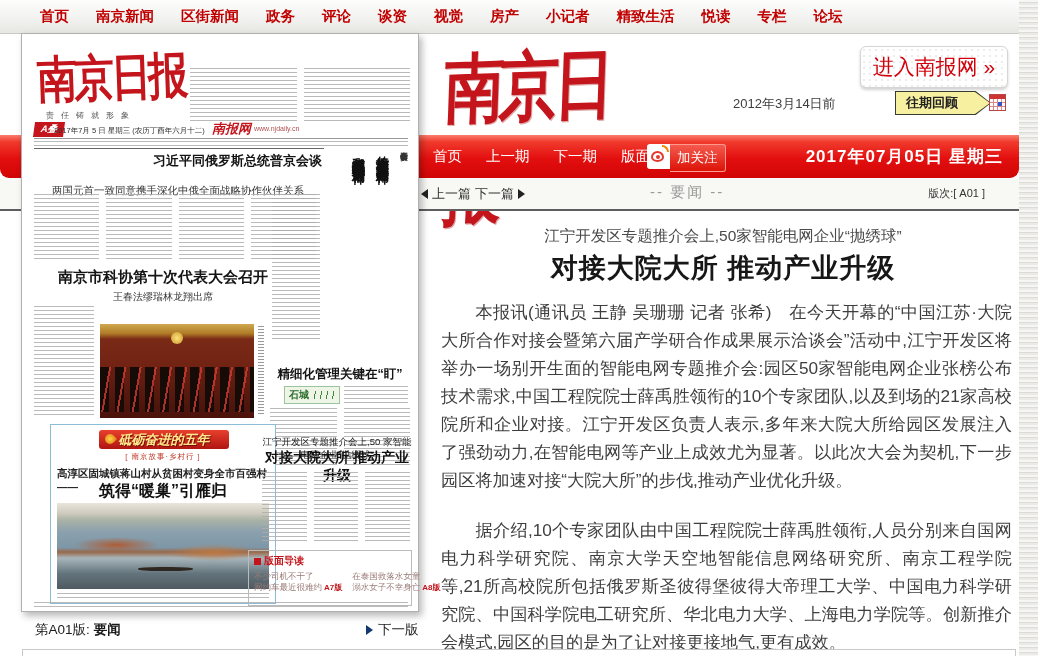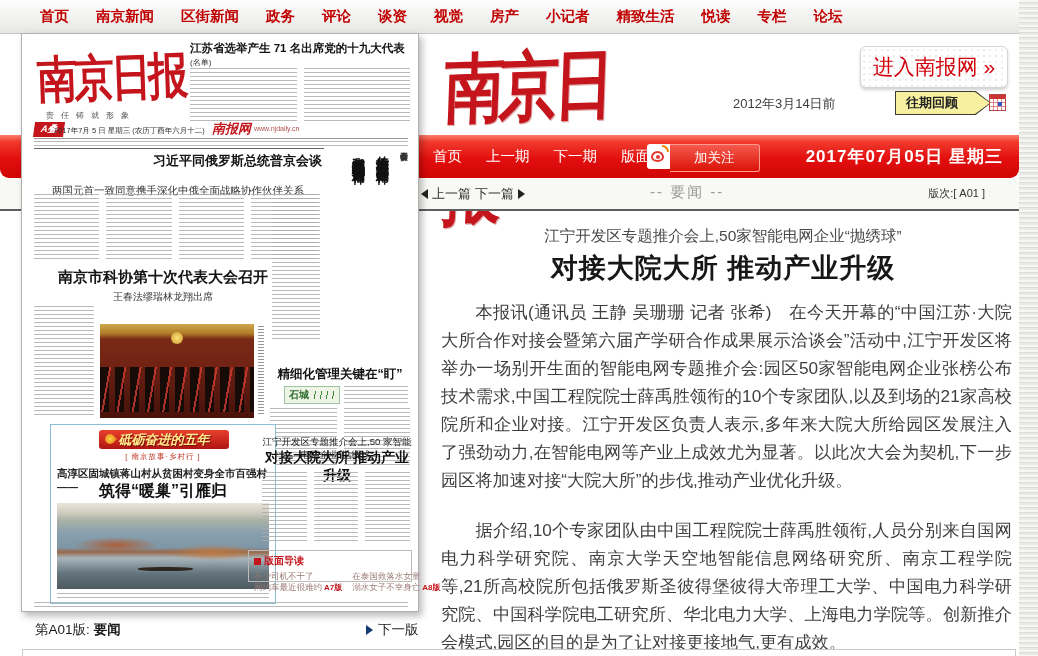--- a/index.html
+++ b/index.html
@@ -42,21 +42,21 @@
   
   .redbar { left:0; top:135px; width:1019px; height:43px; border-radius:0 0 9px 9px;
     background:linear-gradient(180deg,#fb7d6e 0%,#f03a2c 16%,#e30f0f 55%,#d10505 100%); }
   .redbar .links { position:absolute; left:433px; top:0; height:43px; display:flex; align-items:center; gap:24px; }
   .redbar .links span { color:#fff; font-size:14.5px; cursor:pointer; white-space:nowrap; }
   .follow { position:absolute; left:647px; top:9px; height:25px; display:flex; cursor:pointer; }
   .weibo { width:23px; height:25px; background:#fff; border-radius:3px 0 0 3px; position:relative; }
   .weibo .eye { position:absolute; left:4px; top:7px; width:13px; height:11px; border:2px solid #e3372e; border-radius:50% 50% 50% 50%/55% 55% 45% 45%; }
   .weibo .pupil { position:absolute; left:9px; top:11px; width:4px; height:4px; background:#e3372e; border-radius:50%; }
   .weibo .arc { position:absolute; right:1px; top:1px; width:7px; height:7px; border-top:2px solid #f08300; border-right:2px solid #f08300; border-radius:0 7px 0 0; }
-  .followbtn { height:28px; padding:0 24px; background:linear-gradient(180deg,#f55a4e,#dc1207); border:1px solid #ff9a8e; border-left:none; border-radius:0 3px 3px 0; color:#fff; font-size:13.5px; display:flex; align-items:center; }
+  .followbtn { height:28px; padding:0 7px; background:linear-gradient(180deg,#f55a4e,#dc1207); border:1px solid #ff9a8e; border-left:none; border-radius:0 3px 3px 0; color:#fff; font-size:13.5px; display:flex; align-items:center; }
   .redbar .date { position:absolute; right:16px; top:0; height:43px; display:flex; align-items:center; color:#fff; font-weight:bold; font-size:17px; letter-spacing:1px; }
 
   
   .pagenav { left:0; top:178px; width:1019px; height:33px; background:#f8f8f5; border-bottom:2px solid #5e5e5e; }
   .pagenav .left { position:absolute; left:421px; top:0; height:31px; display:flex; align-items:center; gap:4px; font-size:13px; color:#333; }
   .tri { width:0; height:0; border-style:solid; display:inline-block; }
   .tri.l { border-width:5px 7px 5px 0; border-color:transparent #222 transparent transparent; }
   .tri.r { border-width:5px 0 5px 7px; border-color:transparent transparent transparent #222; }
   .pagenav .sec { position:absolute; left:650px; top:5px; font-size:15px; color:#9a9a9a; letter-spacing:2px; }
   .pagenav .pg { position:absolute; right:34px; top:8px; font-size:11px; color:#333; }
@@ -124,21 +124,21 @@
   .bluebox .h4 { position:absolute; left:6px; top:56px; width:212px; text-align:center; font-size:16px; font-weight:bold; color:#111; }
   .photo2 { position:absolute; left:6px; top:78px; width:212px; height:86px; overflow:hidden;
     background:linear-gradient(180deg,#e9e5da 0%,#cfcabe 12%,#a8b2a6 20%,#8aa0ae 34%,#7e96a6 52%,#97684a 57%,#a8b6bc 64%,#64747c 82%,#4e5a62 100%); }
   .photo2 .marsh1 { position:absolute; left:8%; top:40%; width:40%; height:18%; border-radius:50%; background:radial-gradient(rgba(176,90,47,.95),rgba(176,90,47,0) 70%); }
   .photo2 .marsh2 { position:absolute; left:52%; top:48%; width:44%; height:20%; border-radius:50%; background:radial-gradient(rgba(192,120,64,.9),rgba(192,120,64,0) 70%); }
   .photo2 .boat { position:absolute; left:38%; top:74%; width:26%; height:5%; border-radius:40%; background:#2e2620; }
   .bluebox .cap { position:absolute; left:6px; top:168px; width:212px; height:6px; }
   .paper .k5 { position:absolute; left:240px; top:402px; width:150px; text-align:center; font-size:9.5px; color:#222; }
   .paper .h5 { position:absolute; left:240px; top:415px; width:150px; text-align:center; font-size:14px; font-weight:bold; color:#111; }
   .paper .s5cols { position:absolute; left:240px; top:438px; width:148px; height:70px; }
-  .guide { position:absolute; left:226px; top:516px; width:164px; height:32px; border:1px solid #bbb; padding:3px 5px; }
+  .guide { position:absolute; left:226px; top:516px; width:164px; height:56px; border:1px solid #bbb; padding:3px 5px; }
   .guide .glabel { display:flex; align-items:center; gap:3px; font-size:10px; font-weight:bold; color:#c3151b; }
   .guide .gsq { width:7px; height:7px; background:#c3151b; }
   .guide .gitems { display:flex; gap:10px; margin-top:3px; }
   .guide .gitem { font-size:8.5px; color:#997a74; line-height:11px; cursor:pointer; white-space:nowrap; }
   .guide .gpage { color:#c3151b; font-weight:bold; font-size:8px; margin-left:2px; }
   .paper .botstrip { position:absolute; left:12px; top:568px; width:374px; height:6px; }
 
   
   .botbar { left:35px; top:621px; font-size:13.5px; color:#1a1a1a; }
   .botbar b { margin-left:4px; }
@@ -212,23 +212,20 @@
 <div class="abs kicker">江宁开发区专题推介会上,50家智能电网企业“抛绣球”</div>
 <div class="abs title">对接大院大所  推动产业升级</div>
 <div class="abs bodytext">
   <p>本报讯(通讯员 王静 吴珊珊 记者 张希)　在今天开幕的“中国江苏·大院大所合作对接会暨第六届产学研合作成果展示洽谈会”活动中,江宁开发区将举办一场别开生面的智能电网专题推介会:园区50家智能电网企业张榜公布技术需求,中国工程院院士薛禹胜领衔的10个专家团队,以及到场的21家高校院所和企业对接。江宁开发区负责人表示,多年来大院大所给园区发展注入了强劲动力,在智能电网等产业上成效尤为显著。以此次大会为契机,下一步园区将加速对接“大院大所”的步伐,推动产业优化升级。</p>
   <p>据介绍,10个专家团队由中国工程院院士薛禹胜领衔,人员分别来自国网电力科学研究院、南京大学天空地智能信息网络研究所、南京工程学院等,21所高校院所包括俄罗斯圣彼得堡彼得大帝理工大学、中国电力科学研究院、中国科学院电工研究所、华北电力大学、上海电力学院等。创新推介会模式,园区的目的是为了让对接更接地气,更有成效。</p>
 </div>
 
 <div class="abs paper">
   <div class="mast">南京日报</div>
   <div class="slogan">责任铸就形象</div>
-  <div class="tophl">
-    <span>江苏省选举产生 71 名出席党的十九大代表</span><span class="note">(名单)</span>
-  </div>
   <div class="namelist cols">
       <div class="mt"></div>
       <div class="mt"></div>
     </div>
   <div class="badgeA">A叠</div>
   <div class="eddate">2017年7月 5 日 星期三 (农历丁酉年六月十二)</div>
   <div class="sitelogo">南报网</div>
   <div class="siteurl">www.njdaily.cn</div>
   <div class="rule1"></div>
   <div class="inforow mt"></div>

